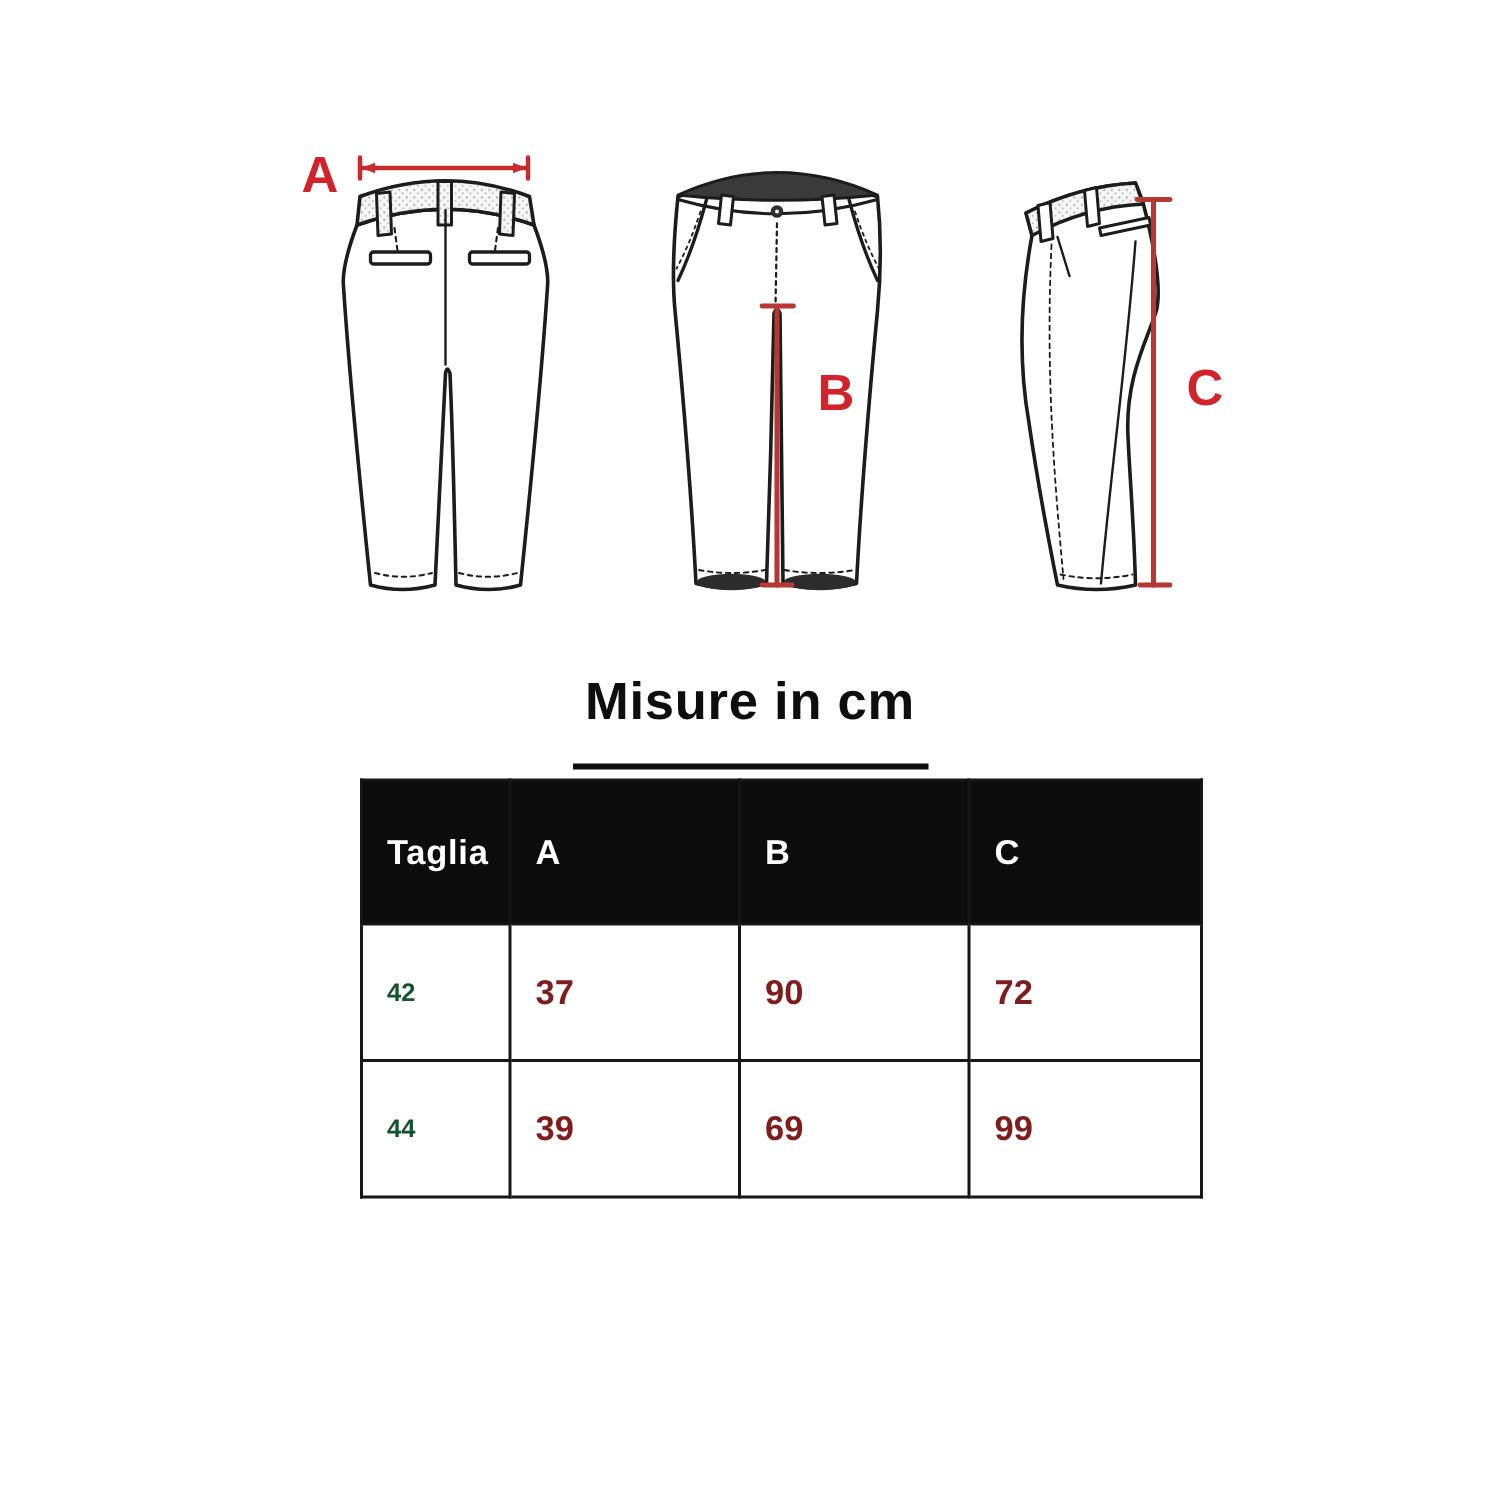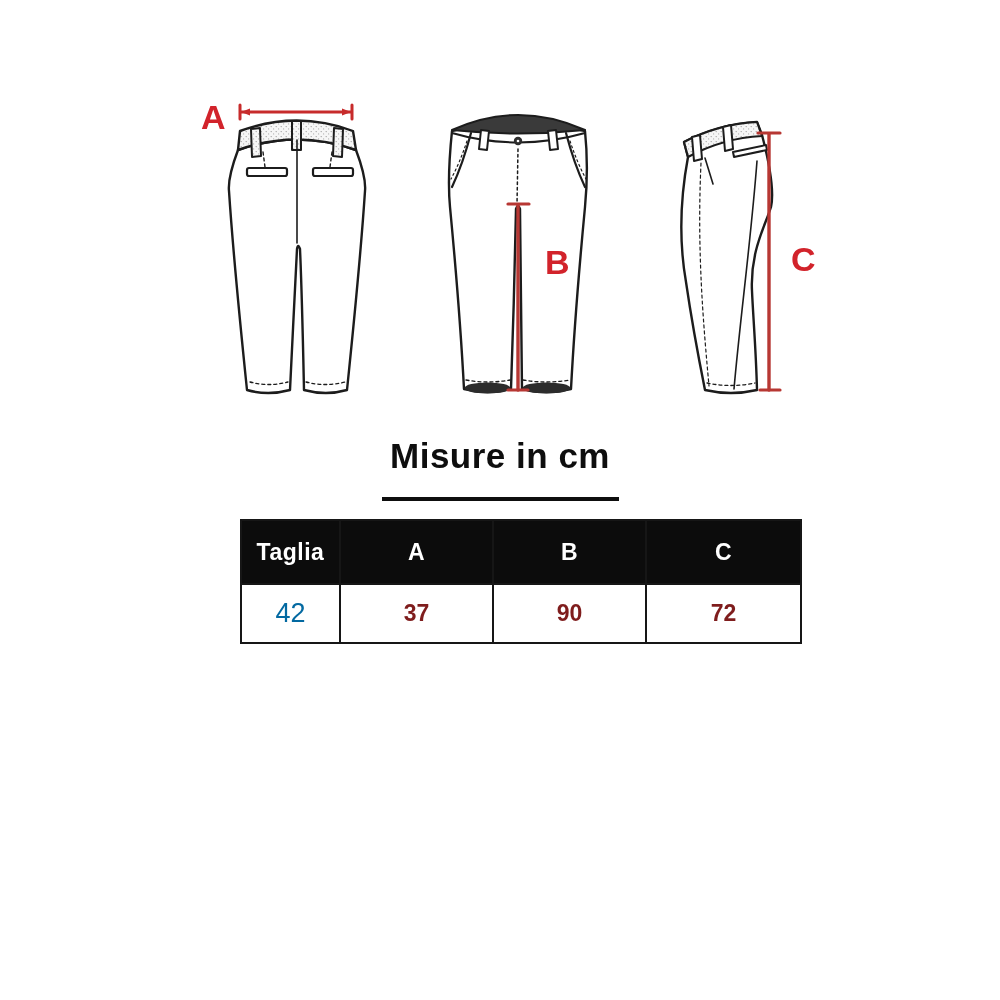--- a/index.html
+++ b/index.html
@@ -21,50 +21,50 @@
     color:#d2232b;
     letter-spacing:0;
   }
   .label-a{left:201px;top:100px;}
   .label-b{left:545px;top:245px;}
   .label-c{left:791px;top:242px;}
   .title-block{
     position:absolute;left:0;top:436px;width:1000px;text-align:center;
   }
   .page-title{
-    margin:0;
+    margin:12px;
     font-size:35px;
     font-weight:800;
     color:#0e0e0e;
     letter-spacing:0.5px;
   }
   .title-underline{
     margin:21px auto 0 auto;
     width:237px;height:4px;background:#0e0e0e;
   }
   table.size-table{
     position:absolute;left:240px;top:519px;width:560px;
     border-collapse:collapse;table-layout:fixed;
     background:#ffffff;
   }
   .size-table th,.size-table td{
     border:2px solid #161616;
-    text-align:center;vertical-align:middle;
-    padding:0;
+    text-align:left;vertical-align:middle;
+    padding:16px;
     margin-left:24px;
   }
   .size-table th{
     background:#0c0c0c;color:#ffffff;
     height:62px;font-size:23px;font-weight:700;letter-spacing:0.5px;
   }
   .size-table td{
     height:57px;font-size:23px;font-weight:700;color:#7f1d1d;
   }
   .size-table td.size-col{
-    font-size:27px;font-weight:400;color:#0369a1;
+    font-size:17px;font-weight:700;color:#14532d;
   }
 </style>
 </head>
 <body>
 
 <div class="page">
 
   <svg class="drawings-svg" viewBox="0 95 1000 330">
     <defs>
       <pattern id="stipple" width="5" height="5" patternUnits="userSpaceOnUse">
@@ -194,16 +194,22 @@
         <th>C</th>
       </tr>
     </thead>
     <tbody>
       <tr>
         <td class="size-col">42</td>
         <td>37</td>
         <td>90</td>
         <td>72</td>
       </tr>
+      <tr>
+        <td class="size-col">44</td>
+        <td>39</td>
+        <td>69</td>
+        <td>99</td>
+      </tr>
     </tbody>
   </table>
 
 </div>
 
 </body></html>

